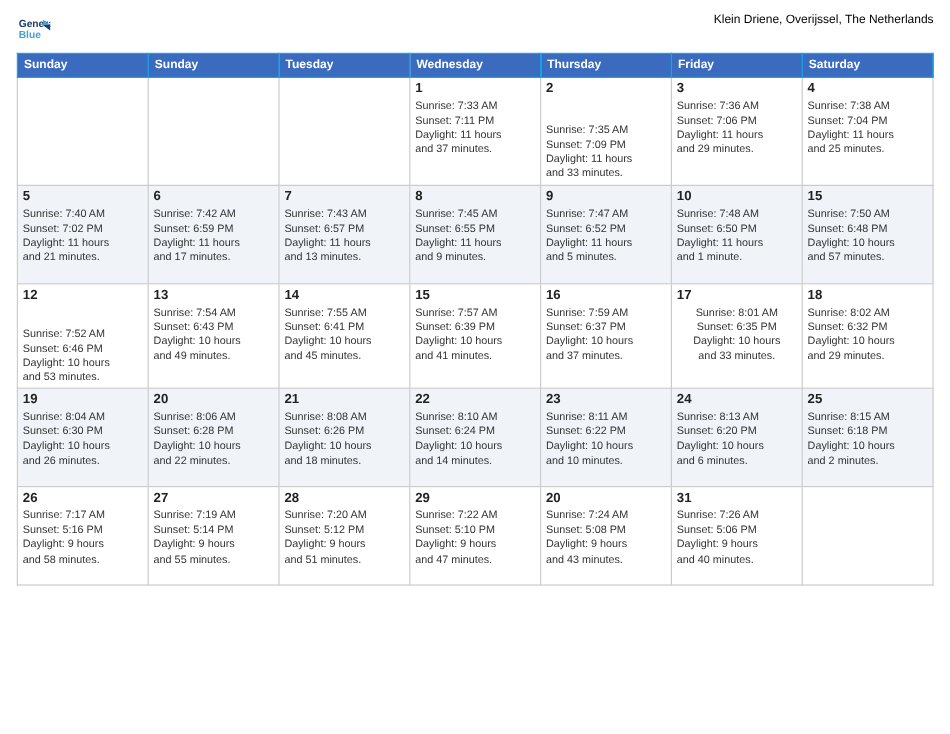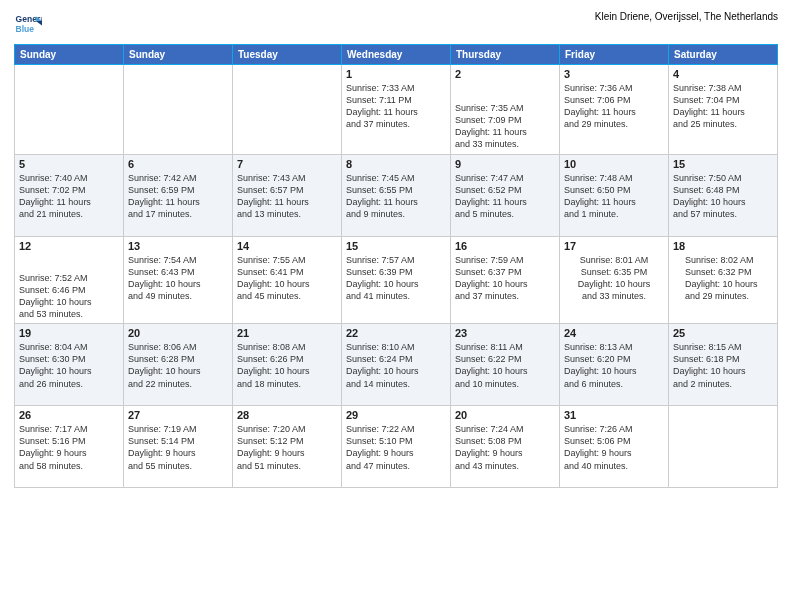--- a/index.html
+++ b/index.html
@@ -236,21 +236,21 @@
           </td>
           <td>
             <div class="day-num">17</div>
             <div class="day-info" style="white-space: pre-line; text-align: center;">Sunrise: 8:01 AM
 Sunset: 6:35 PM
 Daylight: 10 hours
 and 33 minutes.</div>
           </td>
           <td>
             <div class="day-num">18</div>
-            <div class="day-info" style="white-space: pre-line; margin-left: 12px;">Sunrise: 8:02 AM
+            <div class="day-info" style="white-space: pre-line;">Sunrise: 8:02 AM
 Sunset: 6:32 PM
 Daylight: 10 hours
 and 29 minutes.</div>
           </td>
         </tr>
         <tr class="row-shaded">
           <td>
             <div class="day-num">19</div>
             <div class="day-info" style="white-space: pre-line;">Sunrise: 8:04 AM
 Sunset: 6:30 PM

